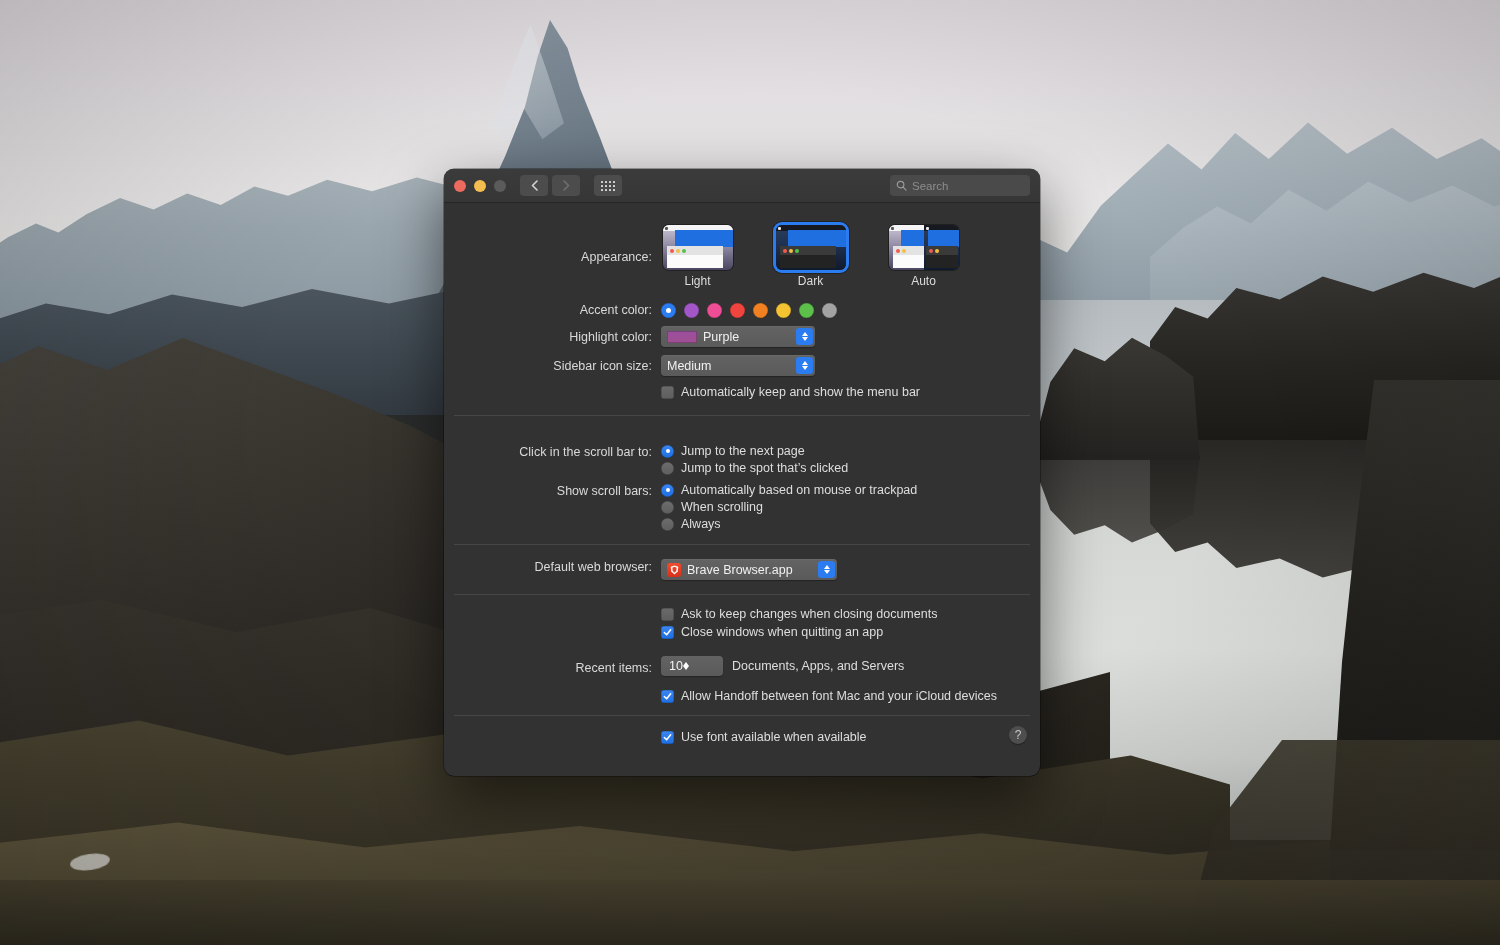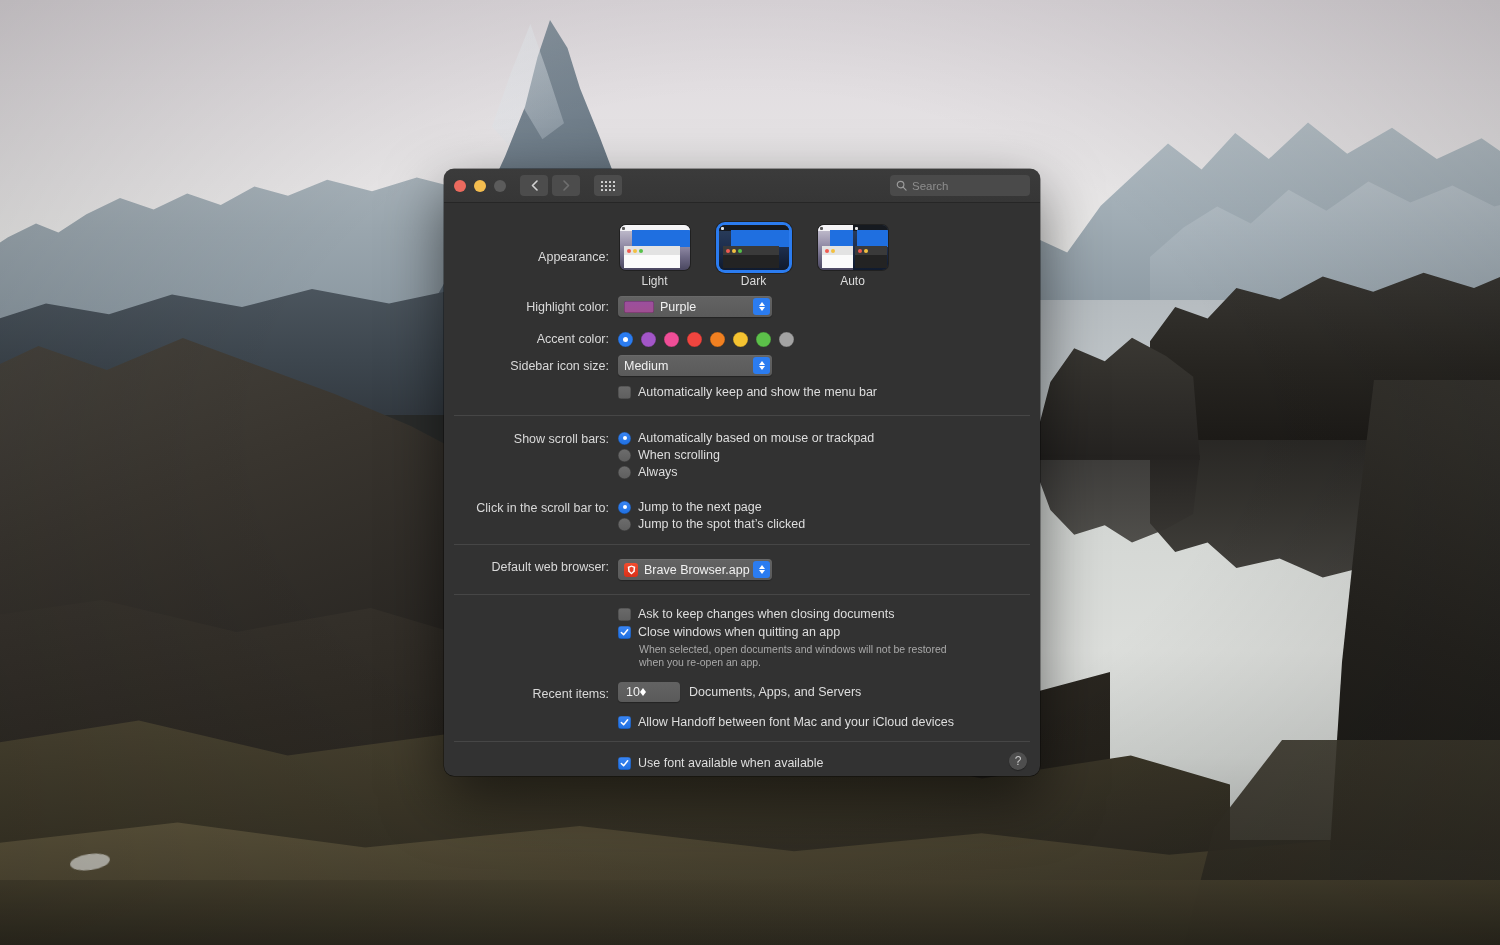--- a/index.html
+++ b/index.html
@@ -248,41 +248,41 @@
 
   
   #content { padding: 0; position: relative; }
 
   .row {
     display: flex;
     align-items: flex-start;
     padding: 0 0 0 0;
   }
   .lbl {
-    width: 174px;
+    width: 217px;
     text-align: right;
     padding-right: 9px;
     font-size: 12.5px;
     color: #d9d9d9;
     flex: none;
     line-height: 16px;
   }
   .fld { flex: 1; min-width: 0; }
 
   .section { padding: 10px 0 10px 0; }
   .divider {
     height: 1px;
     background: #3e3e3e;
     border-top: 1px solid #464646;
     margin: 0 10px;
   }
 
   
   #appearance-row { padding-top: 12px; align-items: center; }
-  .appearance-options { display: flex; gap: 26px; }
+  .appearance-options { display: flex; gap: 40px; }
   .app-opt { width: 73px; display: flex; flex-direction: column; align-items: center; gap: 4px; }
   .thumb {
     width: 70px; height: 45px;
     border-radius: 6px;
     overflow: hidden;
     position: relative;
     box-shadow: 0 0 0 1px rgba(0,0,0,.35);
   }
   .thumb.selected { box-shadow: 0 0 0 3px #2b7cf0, 0 0 0 4px rgba(0,0,0,.3); }
   .app-opt .cap { font-size: 12px; color: #dcdcdc; }
@@ -593,53 +593,53 @@
                     </div>
                   </div>
                 </div>
                 <div class="cap">Auto</div>
               </div>
 
             </div>
           </div>
         </div>
 
-        <div class="row" style="padding-top:8px;align-items:center">
-          <div class="lbl">Highlight color:</div>
-          <div class="fld">
-            <div class="popup">
-              <span class="hl-swatch"></span>
-              <span>Purple</span>
-              <span class="updown">
-                  <i class="up"></i>
-                  <i class="down"></i>
-                </span>
-            </div>
-          </div>
-        </div>
-
         <div class="row" id="accent-row">
           <div class="lbl">Accent color:</div>
           <div class="fld">
             <div class="swatches">
               <span class="sw selected" style="background:#2b7cf0">
                   <i class="dot"></i>
                 </span>
               <span class="sw" style="background:#a356c8"></span>
               <span class="sw" style="background:#ef4e97"></span>
               <span class="sw" style="background:#f0453f"></span>
               <span class="sw" style="background:#f08021"></span>
               <span class="sw" style="background:#f5c331"></span>
               <span class="sw" style="background:#5cc04a"></span>
               <span class="sw" style="background:#a3a3a3"></span>
             </div>
           </div>
         </div>
 
         <div class="row" style="padding-top:8px;align-items:center">
+          <div class="lbl">Highlight color:</div>
+          <div class="fld">
+            <div class="popup">
+              <span class="hl-swatch"></span>
+              <span>Purple</span>
+              <span class="updown">
+                  <i class="up"></i>
+                  <i class="down"></i>
+                </span>
+            </div>
+          </div>
+        </div>
+
+        <div class="row" style="padding-top:8px;align-items:center">
           <div class="lbl">Sidebar icon size:</div>
           <div class="fld">
             <div class="popup">
               <span style="padding-left:0">Medium</span>
               <span class="updown">
                   <i class="up"></i>
                   <i class="down"></i>
                 </span>
             </div>
           </div>
@@ -654,64 +654,64 @@
               </span>
               <span class="ck-label">Automatically keep and show the menu bar</span>
             </div>
           </div>
         </div>
       </div>
 
       <div class="divider"></div>
 
       <div class="section">
+        <div class="row" style="padding-top:18px">
+          <div class="lbl">Click in the scroll bar to:</div>
+          <div class="fld">
+            <div class="rd-row">
+              <span class="rd selected">
+                  <i></i>
+                </span>
+              <span class="rd-label">Jump to the next page</span>
+            </div>
+            <div class="rd-row">
+              <span class="rd"></span>
+              <span class="rd-label">Jump to the spot that’s clicked</span>
+            </div>
+          </div>
+        </div>
+
         <div class="row" style="padding-top:5px">
           <div class="lbl">Show scroll bars:</div>
           <div class="fld">
             <div class="rd-row">
               <span class="rd selected">
                   <i></i>
                 </span>
               <span class="rd-label">Automatically based on mouse or trackpad</span>
             </div>
             <div class="rd-row">
               <span class="rd"></span>
               <span class="rd-label">When scrolling</span>
             </div>
             <div class="rd-row">
               <span class="rd"></span>
               <span class="rd-label">Always</span>
             </div>
           </div>
         </div>
-
-        <div class="row" style="padding-top:18px">
-          <div class="lbl">Click in the scroll bar to:</div>
-          <div class="fld">
-            <div class="rd-row">
-              <span class="rd selected">
-                  <i></i>
-                </span>
-              <span class="rd-label">Jump to the next page</span>
-            </div>
-            <div class="rd-row">
-              <span class="rd"></span>
-              <span class="rd-label">Jump to the spot that’s clicked</span>
-            </div>
-          </div>
-        </div>
       </div>
 
       <div class="divider"></div>
 
       <div class="section" style="padding-top:14px;padding-bottom:14px">
         <div class="row" style="align-items:flex-start">
           <div class="lbl">Default web browser:</div>
           <div class="fld">
-            <div class="popup" style="width:154px">
+            <div class="popup" style="width:176px">
               <span class="brave-icon">
                 <svg width="9" height="10" viewBox="0 0 10 11">
                   <path d="M5 0.4 L9.2 2 L8.6 7.2 L5 10.4 L1.4 7.2 L0.8 2 Z" fill="#ffffff"></path>
                   <path d="M5 2 L7.4 2.9 L7 6.6 L5 8.6 L3 6.6 L2.6 2.9 Z" fill="#e8412a"></path>
                 </svg>
               </span>
               <span>Brave Browser.app</span>
               <span class="updown">
                   <i class="up"></i>
                   <i class="down"></i>
@@ -734,21 +734,20 @@
               <span class="ck-label">Ask to keep changes when closing documents</span>
             </div>
             <div class="ck-row">
               <span class="ck checked">
                 <svg width="9" height="9" viewBox="0 0 10 10">
                   <path d="M1.5 5 L4 7.5 L8.5 2" stroke="#fff" stroke-width="1.7" fill="none" stroke-linecap="round" stroke-linejoin="round"></path>
                 </svg>
               </span>
               <span class="ck-label">Close windows when quitting an app</span>
             </div>
-            <div class="helper-text">When selected, open documents and windows will not be restored when you re-open an app.</div>
           </div>
         </div>
 
         <div class="row" style="padding-top:13px;align-items:flex-end">
           <div class="lbl">Recent items:</div>
           <div class="fld">
             <div class="inline-row">
               <div class="stepper">
                 <span>10</span>
                 <span class="updown">

